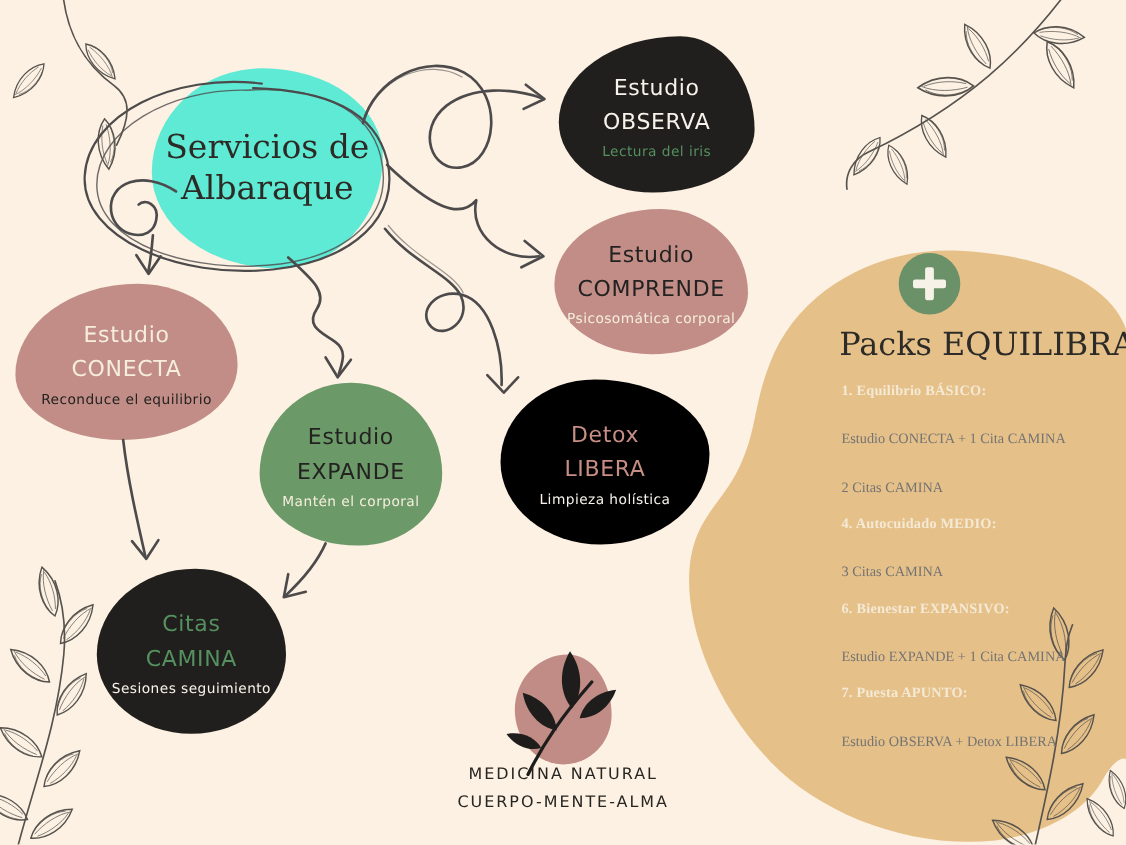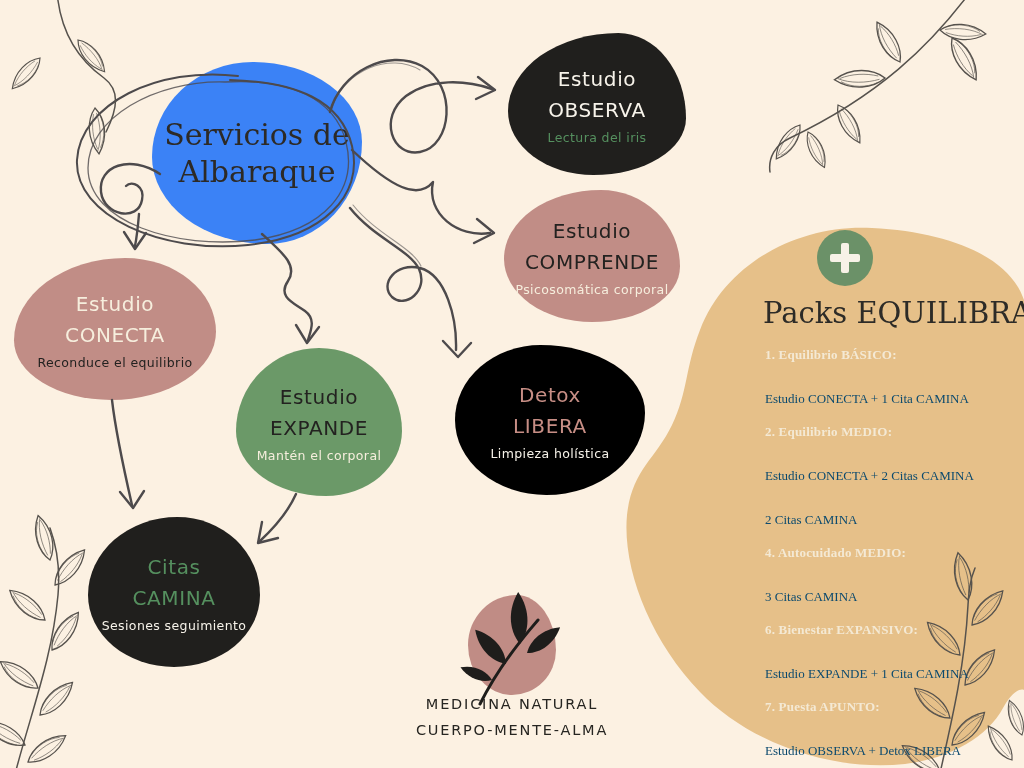--- a/index.html
+++ b/index.html
@@ -10,21 +10,21 @@
   .z0{z-index:0}.z2{z-index:2}
 
   
   .node{position:absolute;display:flex;flex-direction:column;align-items:center;
         justify-content:center;text-align:center;z-index:1;}
   .node .l1,.node .l2{font-weight:400;font-size:20px;letter-spacing:.6px;line-height:1.55;}
   .node .sub{font-weight:400;font-size:12.5px;letter-spacing:.4px;margin-top:4px;}
   .c-cream{color:#f6eedd}.c-dark{color:#232220}.c-green{color:#55905f}.c-pink{color:#c78e85}
   .c-white{color:#f7f3ea}
 
-  .blob-title{left:152px;top:62px;width:210px;height:182px;background:#3b82f6;
+  .blob-title{left:138px;top:62px;width:210px;height:182px;background:#5eead4;
      border-radius:48% 52% 45% 55% / 52% 44% 56% 48%;text-align:center;}
   .blob-title .t1,.blob-title .t2{font-family:"DejaVu Serif",serif;font-size:30px;color:#2d2a26;line-height:1.25;}
   .blob-observa{left:508px;top:33px;width:178px;height:142px;background:#201f1d;
      border-radius:62% 38% 52% 48% / 55% 60% 40% 45%;}
   .blob-comprende{left:504px;top:190px;width:176px;height:132px;background:#c18d86;
      border-radius:55% 45% 50% 50% / 52% 58% 42% 48%;}
   .blob-conecta{left:14px;top:258px;width:202px;height:142px;background:#c18d86;
      border-radius:55% 45% 52% 48% / 58% 52% 48% 42%;}
   .blob-expande{left:236px;top:348px;width:166px;height:148px;background:#6b9968;
      border-radius:50% 50% 46% 54% / 56% 56% 44% 44%;}
@@ -35,21 +35,21 @@
   .blob-logo{left:468px;top:595px;width:88px;height:100px;background:#c08c85;
      border-radius:55% 45% 50% 50% / 50% 55% 45% 50%;z-index:1;position:absolute;}
 
   
   .packs-title{position:absolute;left:763px;top:296px;z-index:3;
      font-family:"DejaVu Serif",serif;font-size:29px;color:#2d2b27;white-space:nowrap;}
   .packs-list{position:absolute;left:765px;top:347px;width:255px;z-index:3;}
   .pack-item{margin-bottom:17px;font-family:Liberation Serif, serif;}
   .pack-label{font-size:13px;font-weight:700;color:#f4e9d4;letter-spacing:.2px;
      margin-bottom:9px;white-space:nowrap;}
-  .pack-desc{font-size:13px;color:#0c4a6e;white-space:nowrap;margin-top:28px;}
+  .pack-desc{font-size:13px;color:#737373;white-space:nowrap;margin-top:28px;}
 
   .plus-badge{position:absolute;left:817px;top:230px;width:56px;height:56px;border-radius:50%;
      background:#6b9168;z-index:3;}
   .plus-badge .pv,.plus-badge .ph{position:absolute;background:#f7f2e7;border-radius:2px;}
   .plus-badge .pv{left:24px;top:13px;width:8px;height:30px;}
   .plus-badge .ph{left:13px;top:24px;width:30px;height:8px;}
 
   .footer{position:absolute;left:402px;top:696px;width:220px;text-align:center;z-index:3;
      color:#262521;font-size:14.5px;letter-spacing:1.8px;}
   .footer div{margin-bottom:10px;white-space:nowrap;}
@@ -227,24 +227,20 @@
     <span class="ph"></span>
   </div>
 
   <div class="packs-title">Packs EQUILIBRA</div>
   <div class="packs-list">
     <div class="pack-item">
       <div class="pack-label">1. Equilibrio BÁSICO:</div>
       <div class="pack-desc">Estudio CONECTA + 1 Cita CAMINA</div>
     </div>
     <div class="pack-item">
-      <div class="pack-label">2. Equilibrio MEDIO:</div>
-      <div class="pack-desc">Estudio CONECTA + 2 Citas CAMINA</div>
-    </div>
-    <div class="pack-item">
       <div class="pack-desc">2 Citas CAMINA</div>
     </div>
     <div class="pack-item">
       <div class="pack-label">4. Autocuidado MEDIO:</div>
       <div class="pack-desc">3 Citas CAMINA</div>
     </div>
     <div class="pack-item">
       <div class="pack-label">6. Bienestar EXPANSIVO:</div>
       <div class="pack-desc">Estudio EXPANDE + 1 Cita CAMINA</div>
     </div>

